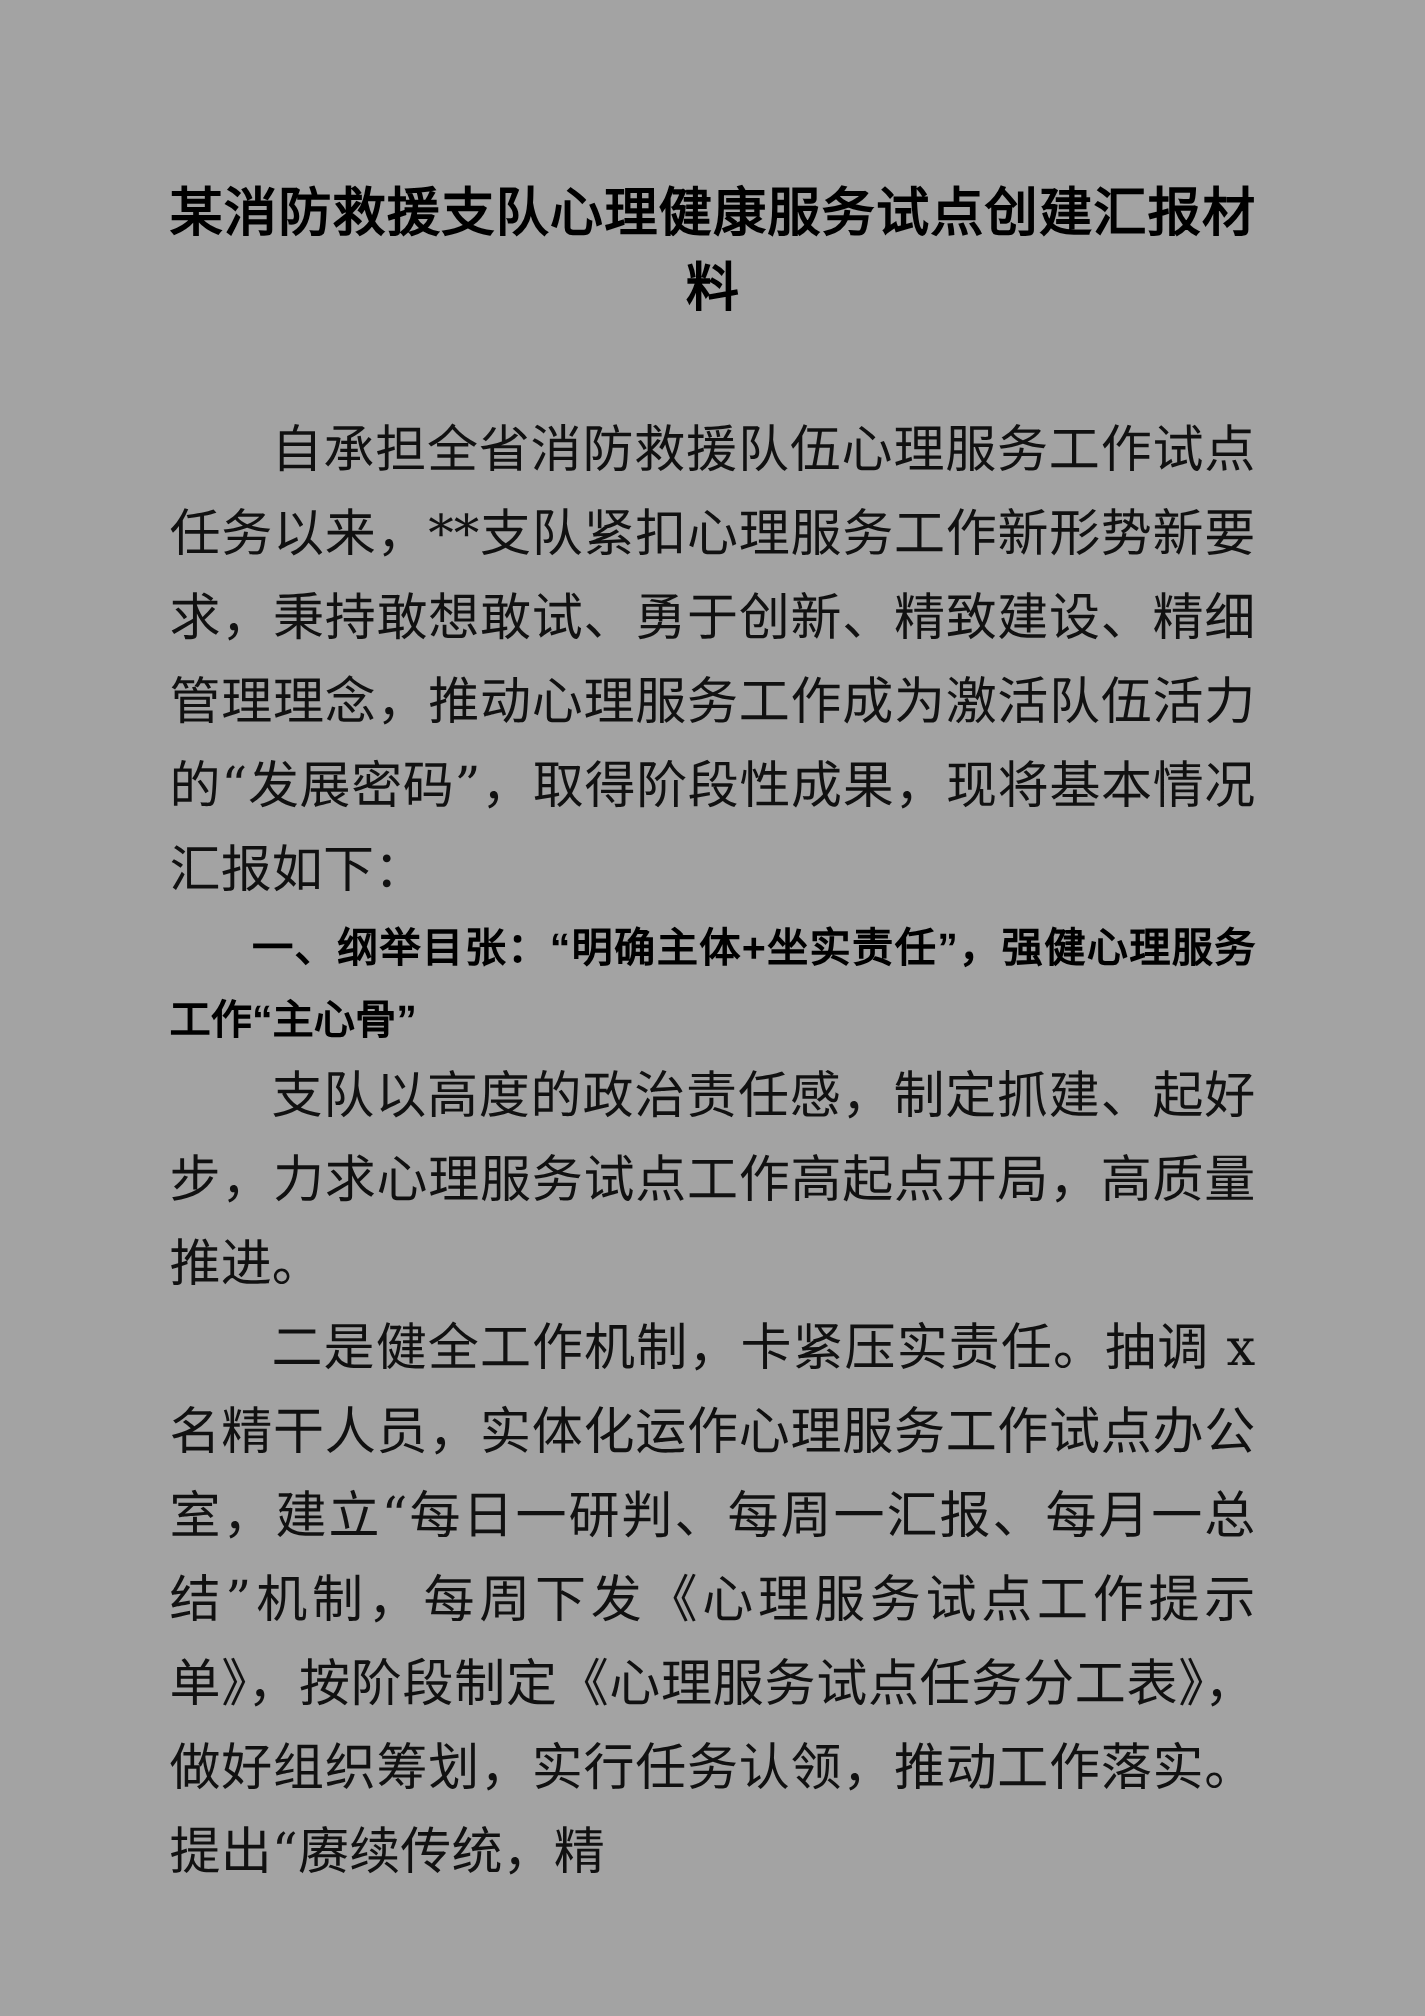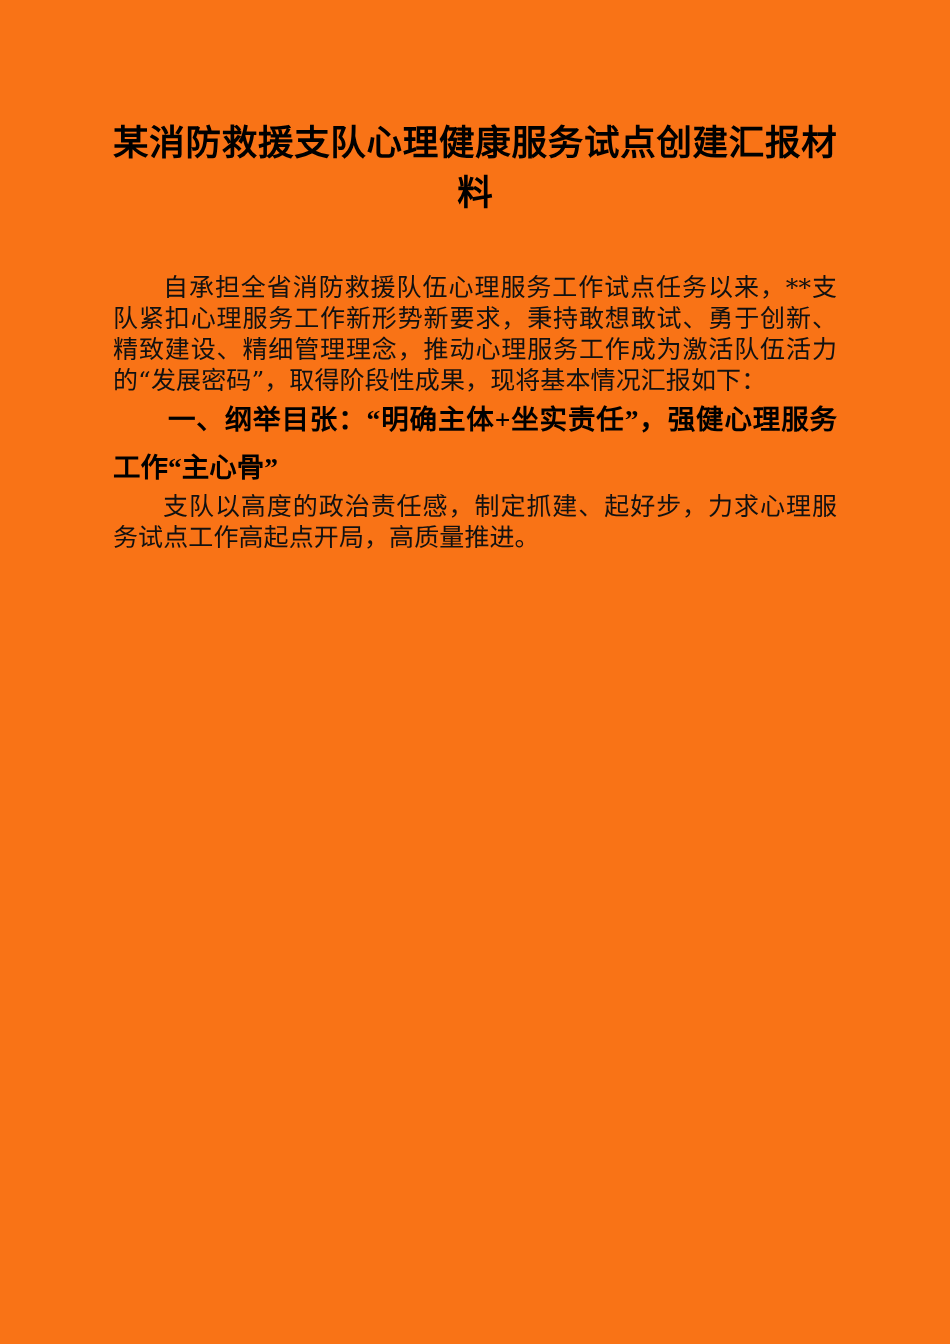--- a/index.html
+++ b/index.html
@@ -5,21 +5,21 @@
 <style>
   html, body {
     margin: 0;
     padding: 0;
     background: #ffffff;
   }
   .page {
     position: relative;
     width: 950px;
     height: 1344px;
-    background: #f97316;
+    background: #a3a3a3;
     overflow: hidden;
     box-sizing: border-box;
   }
   .content {
     position: absolute;
     left: 113px;
     top: 118px;
     width: 724px;
   }
   .doc-title {
@@ -33,33 +33,33 @@
     text-justify: inter-character;
     letter-spacing: 0.2px;
     margin: 0 0 0 0;
     padding: 0;
   }
   .spacer-after-title {
     height: 54px;
   }
   p.body-para {
     font-family: "DejaVu Serif", "Liberation Serif", serif;
-    font-size: 25px;
-    line-height: 31px;
+    font-size: 34px;
+    line-height: 56px;
     color: #111111;
     margin: 0;
     padding: 0;
     text-align: justify;
     text-justify: inter-ideograph;
     text-indent: 2em;
     letter-spacing: 0.1px;
     word-break: break-all;
   }
   p.heading-para {
-    font-family: Liberation Serif, serif;
+    font-family: Liberation Sans, sans-serif;
     font-weight: 700;
     font-size: 27.5px;
     line-height: 47.6px;
     color: #000000;
     margin: 0;
     padding: 0;
     text-align: justify;
     text-justify: inter-ideograph;
     text-indent: 2em;
     letter-spacing: 0px;
@@ -79,15 +79,16 @@
 
     <div class="spacer-after-title"></div>
 
     <p class="body-para">自承担全省消防救援队伍心理服务工作试点任务以来，**支队紧扣心理服务工作新形势新要求，秉持敢想敢试、勇于创新、精致建设、精细管理理念，推动心理服务工作成为激活队伍活力的“发展密码”，取得阶段性成果，现将基本情况汇报如下：</p>
 
     <p class="heading-para">一、纲举目张：“明确主体+坐实责任”，强健心理服务工作“主心骨”</p>
 
     <p class="body-para">支队以高度的政治责任感，制定抓建、起好步，力求心理服务试点工作高起点开局，高质量推进。</p>
 
 
+    <p class="body-para clipped-para">二是健全工作机制，卡紧压实责任。抽调 x 名精干人员，实体化运作心理服务工作试点办公室，建立“每日一研判、每周一汇报、每月一总结”机制，每周下发《心理服务试点工作提示单》，按阶段制定《心理服务试点任务分工表》，做好组织筹划，实行任务认领，推动工作落实。提出“赓续传统，精</p>
 
   </div>
 </div>
 
 </body></html>

